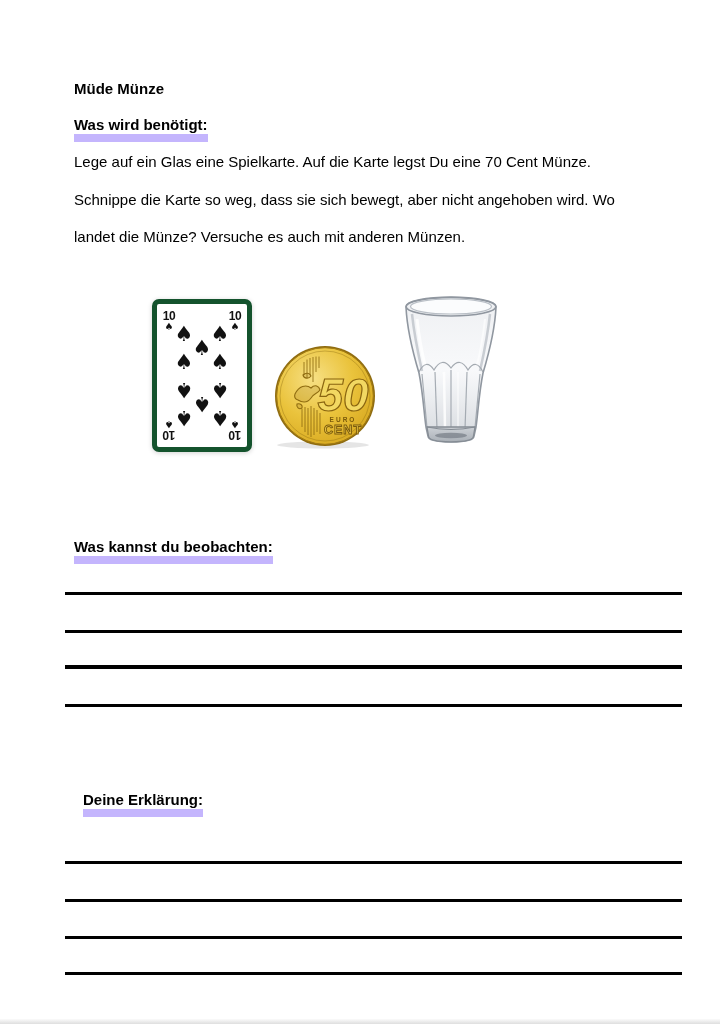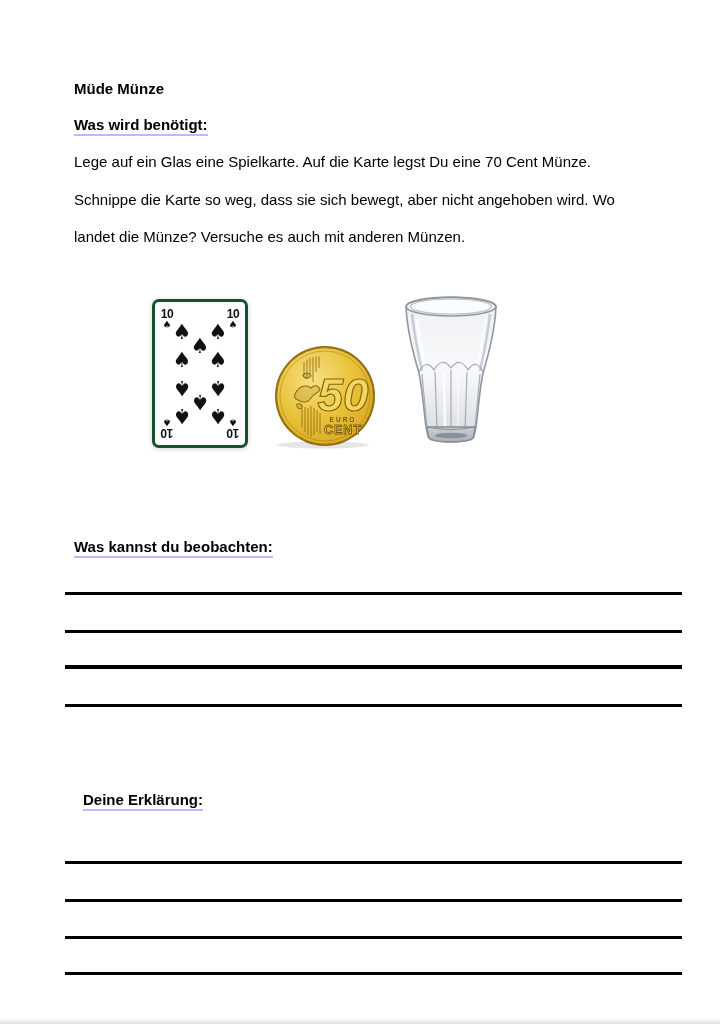--- a/index.html
+++ b/index.html
@@ -3,32 +3,32 @@
 <meta charset="utf-8">
 <style>
   html,body{margin:0;padding:0;background:#fff;}
   .page{
     position:relative;width:720px;height:1024px;background:#ffffff;
     font-family:"Liberation Sans",sans-serif;color:#000;overflow:hidden;padding-left:16px;
   }
   .title{position:absolute;left:74px;top:80px;font-size:15px;font-weight:bold;}
   .heading{
     position:absolute;font-size:15px;font-weight:bold;
-    border-bottom:2px solid #c4b5fd;padding-bottom:1px;
+    border-bottom:8px solid #c4b5fd;padding-bottom:1px;
   }
   .h-materials{left:74px;top:116px;}
   .h-observe{left:74px;top:538px;text-align:center;}
   .h-explain{left:83px;top:791px;}
   .body-line{position:absolute;left:74px;font-size:15px;line-height:20px;white-space:nowrap;}
   .bl1{top:152px}.bl2{top:190px}.bl3{top:227px}
 
   
   .card{
     position:absolute;left:152px;top:299px;width:90px;height:143px;
-    background:#fff;border:3px solid #14532d;border-radius:7px;
+    background:#fff;border:5px solid #14532d;border-radius:7px;
     box-shadow:0 1px 5px rgba(0,0,0,0.18);
   }
   .corner{position:absolute;width:16px;text-align:center;color:#111;}
   .corner .rank{display:block;font-size:12px;font-weight:bold;letter-spacing:-0.5px;line-height:1;}
   .corner .suit{display:block;font-size:10px;line-height:1;margin-top:0px;font-family:"DejaVu Sans",sans-serif;}
   .tl{left:4px;top:6px;}.tr{right:4px;top:6px;}
   .bl{left:4px;bottom:6px;transform:rotate(180deg);}
   .br{right:4px;bottom:6px;transform:rotate(180deg);}
   .pip{
     position:absolute;font-size:21px;line-height:1;color:#111;

